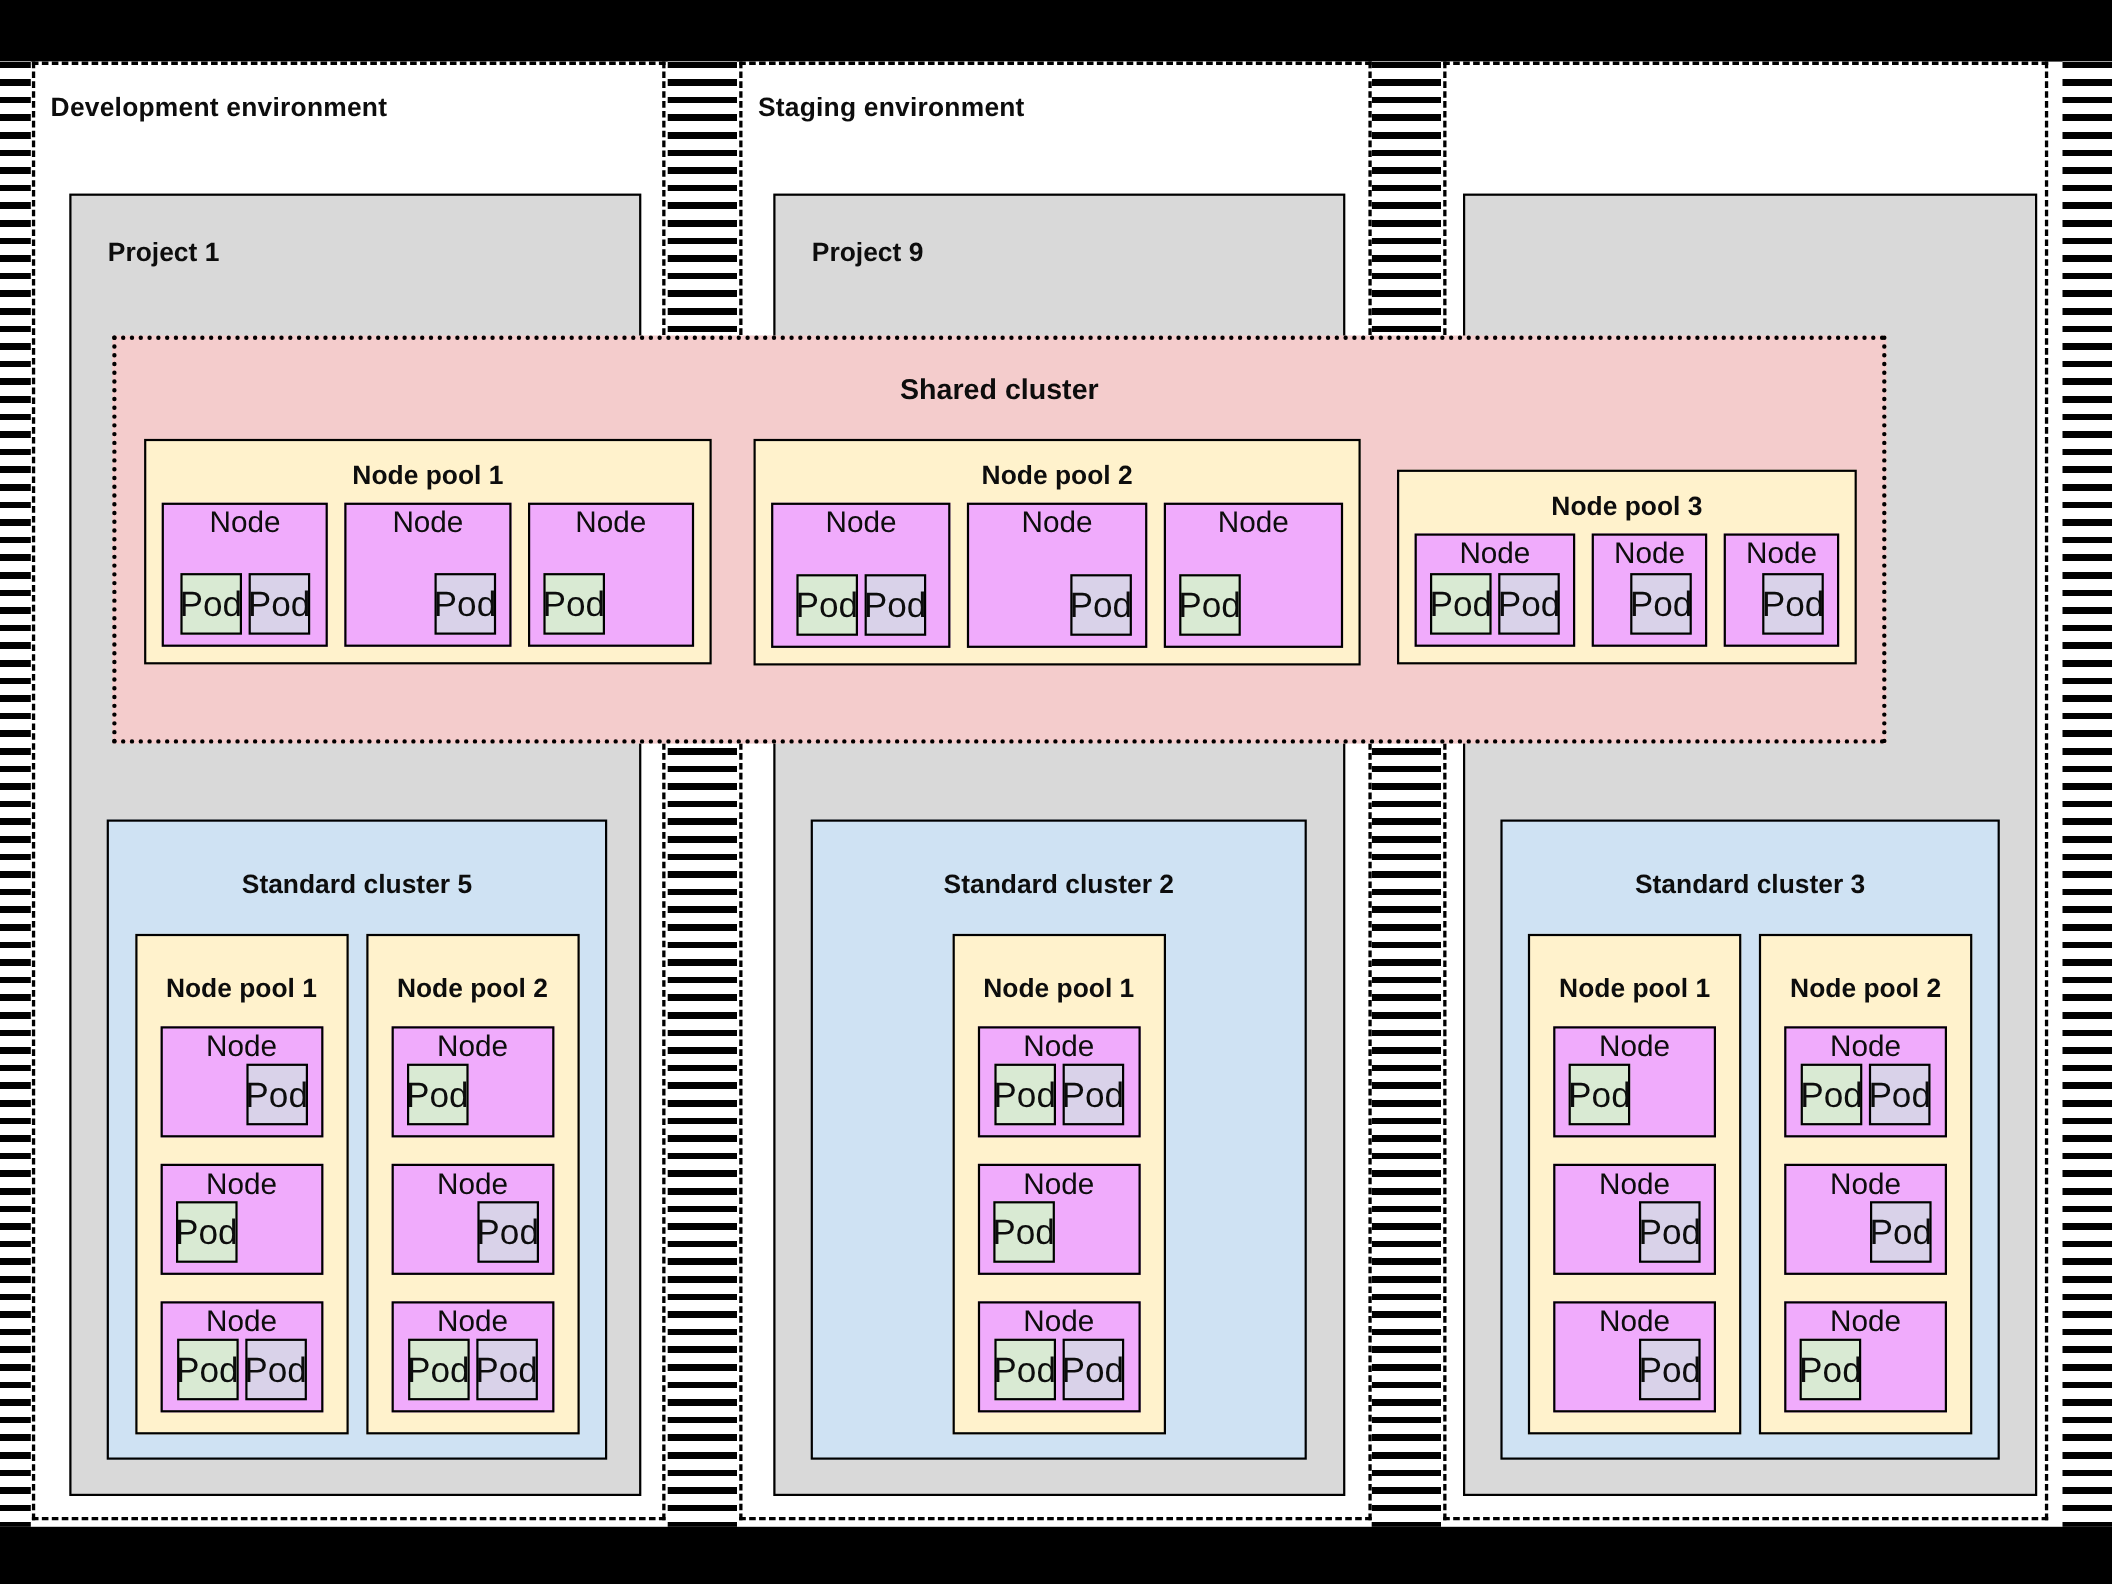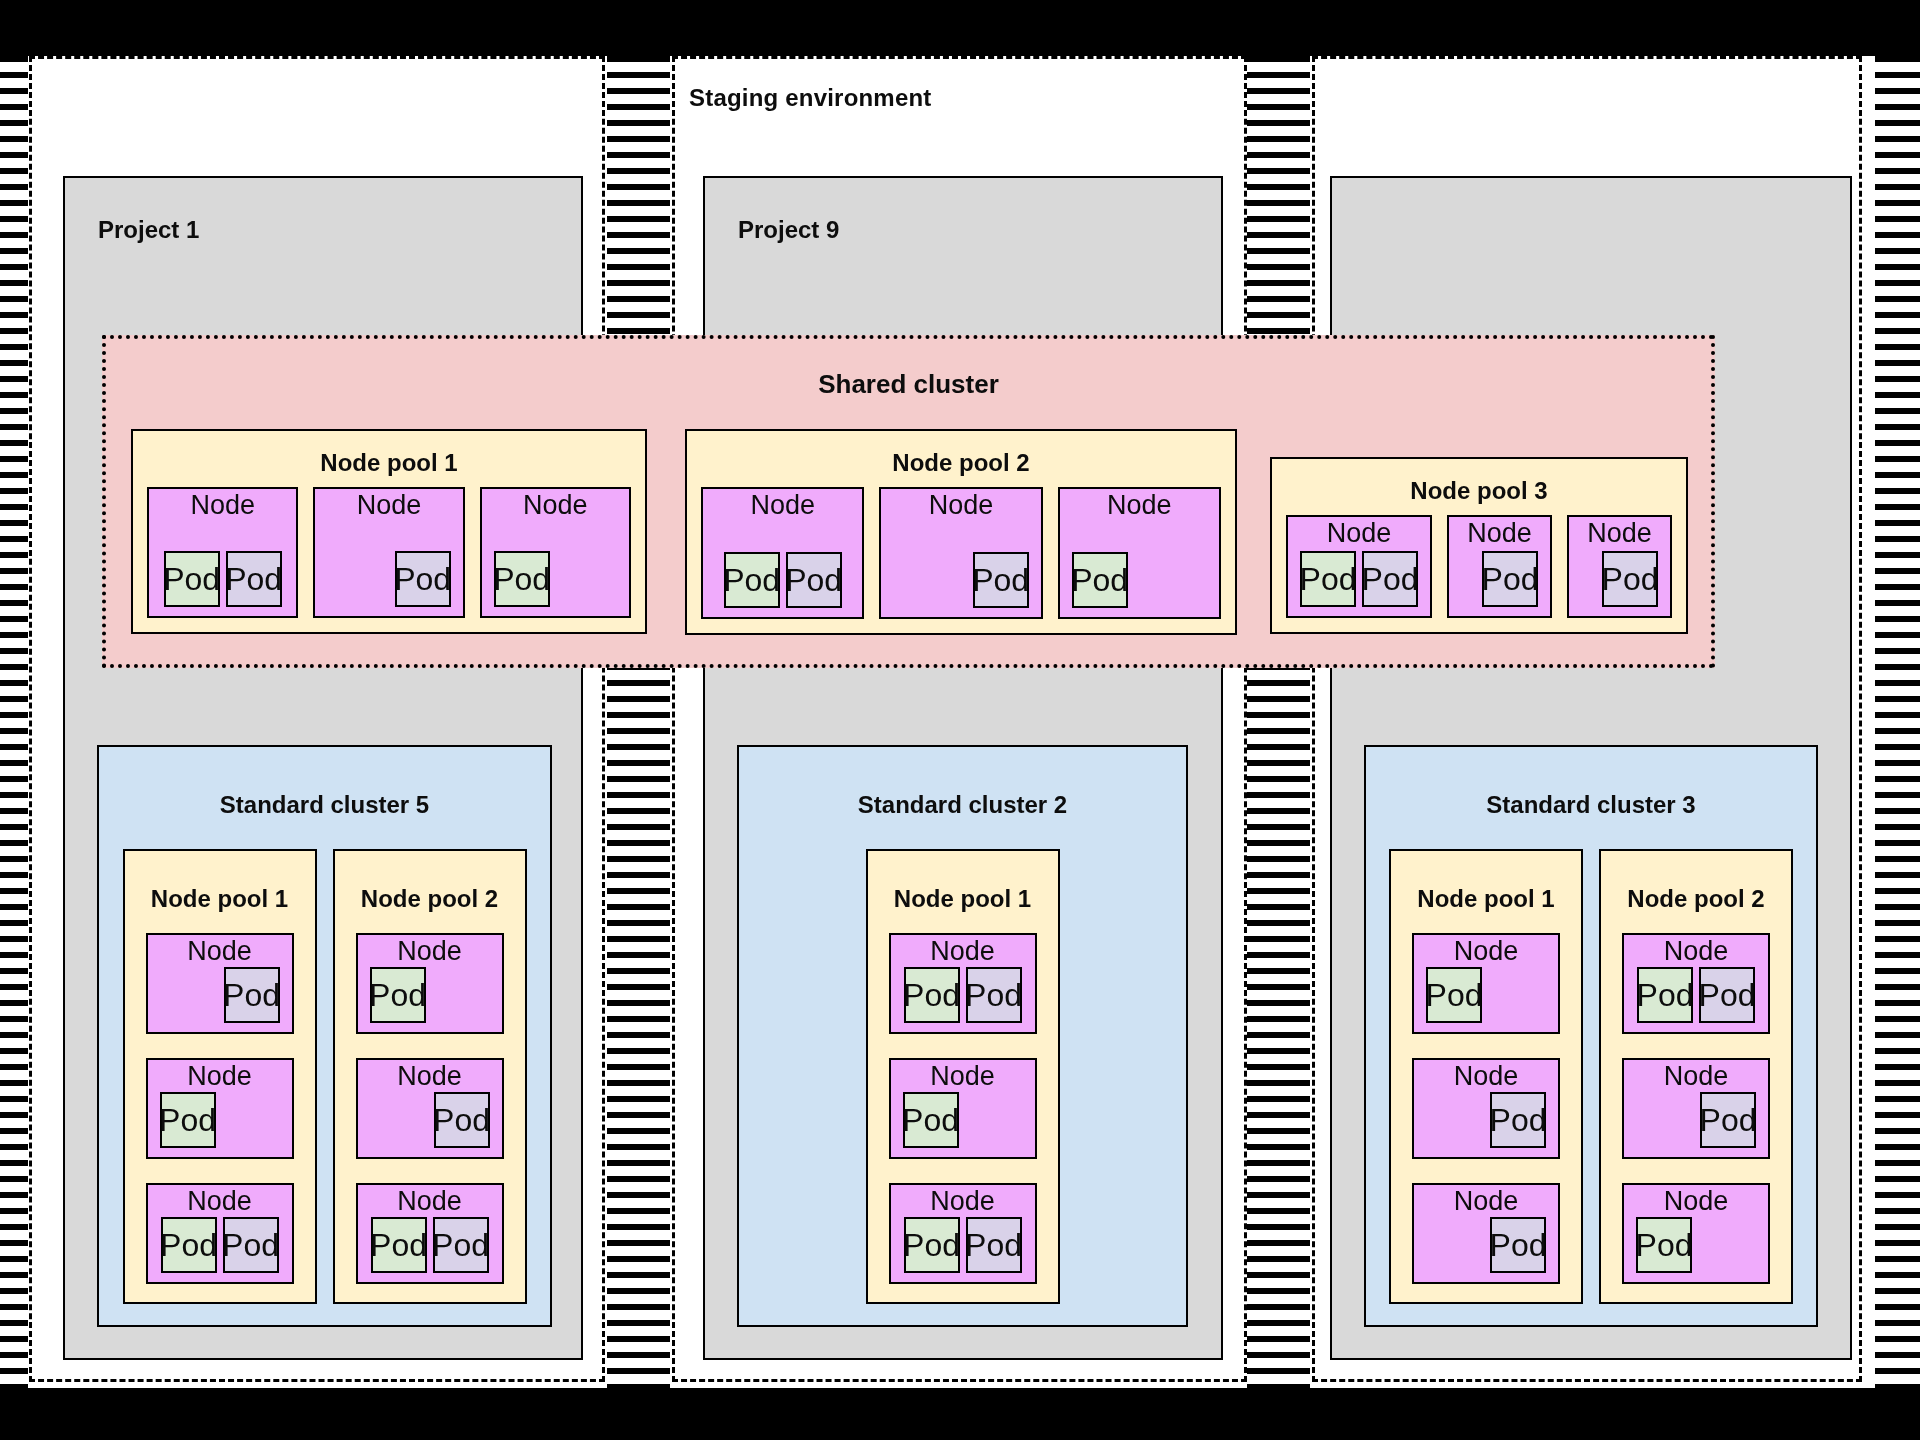--- a/index.html
+++ b/index.html
@@ -18,21 +18,21 @@
     position:absolute;top:56px;height:1326px;box-sizing:border-box;
     border:3px dashed #000;background:#ffffff;
   }
   .env-title{margin:25px 0 0 14px;font-size:24px;font-weight:bold;letter-spacing:.2px;}
   .project{
     position:absolute;box-sizing:border-box;border:2px solid #000;
     background:var(--project,#d9d9d9);width:520px;height:1184px;top:117px;
   }
   .project-title{margin:38px 0 0 33px;font-size:24px;font-weight:bold;}
   .shared{
-    position:absolute;left:102px;top:335px;width:1613px;height:333px;box-sizing:border-box;
+    position:absolute;left:102px;top:305px;width:1613px;height:371px;box-sizing:border-box;
     border:4px dotted #000;background:var(--shared-cluster,#f4cccc);z-index:5;
   }
   .shared-title{margin-top:30px;text-align:center;font-size:26px;font-weight:bold;}
   .std-cluster{
     position:absolute;box-sizing:border-box;border:2px solid #000;
     background:var(--standard-cluster,#cfe2f3);height:582px;top:567px;left:32px;
     display:flex;flex-direction:column;align-items:center;
   }
   .std-title{margin-top:44px;font-size:24px;font-weight:bold;}
   .pools-row{margin-top:30px;display:flex;gap:16px;}
@@ -72,20 +72,21 @@
 
   <div class="frame-bar top"></div>
   <div class="frame-bar bottom"></div>
 
   <div class="hatch" style="left:0;width:28px"></div>
   <div class="hatch" style="left:607px;width:63px"></div>
   <div class="hatch" style="left:1247px;width:63px"></div>
   <div class="hatch" style="left:1875px;width:45px"></div>
 
   <section class="env" style="left:29px;width:576px">
+    <h2 class="env-title">Development environment</h2>
     <div class="project" style="left:31px">
       <h3 class="project-title">Project 1</h3>
       <div class="std-cluster" style="width:455px">
         <div class="std-title">Standard cluster 5</div>
         <div class="pools-row">
           <div class="pool pool-std">
               <div class="pool-title">Node pool 1</div>
               <div class="nodes">
                 <div class="node-box">
                   <div class="node-label">Node</div>

